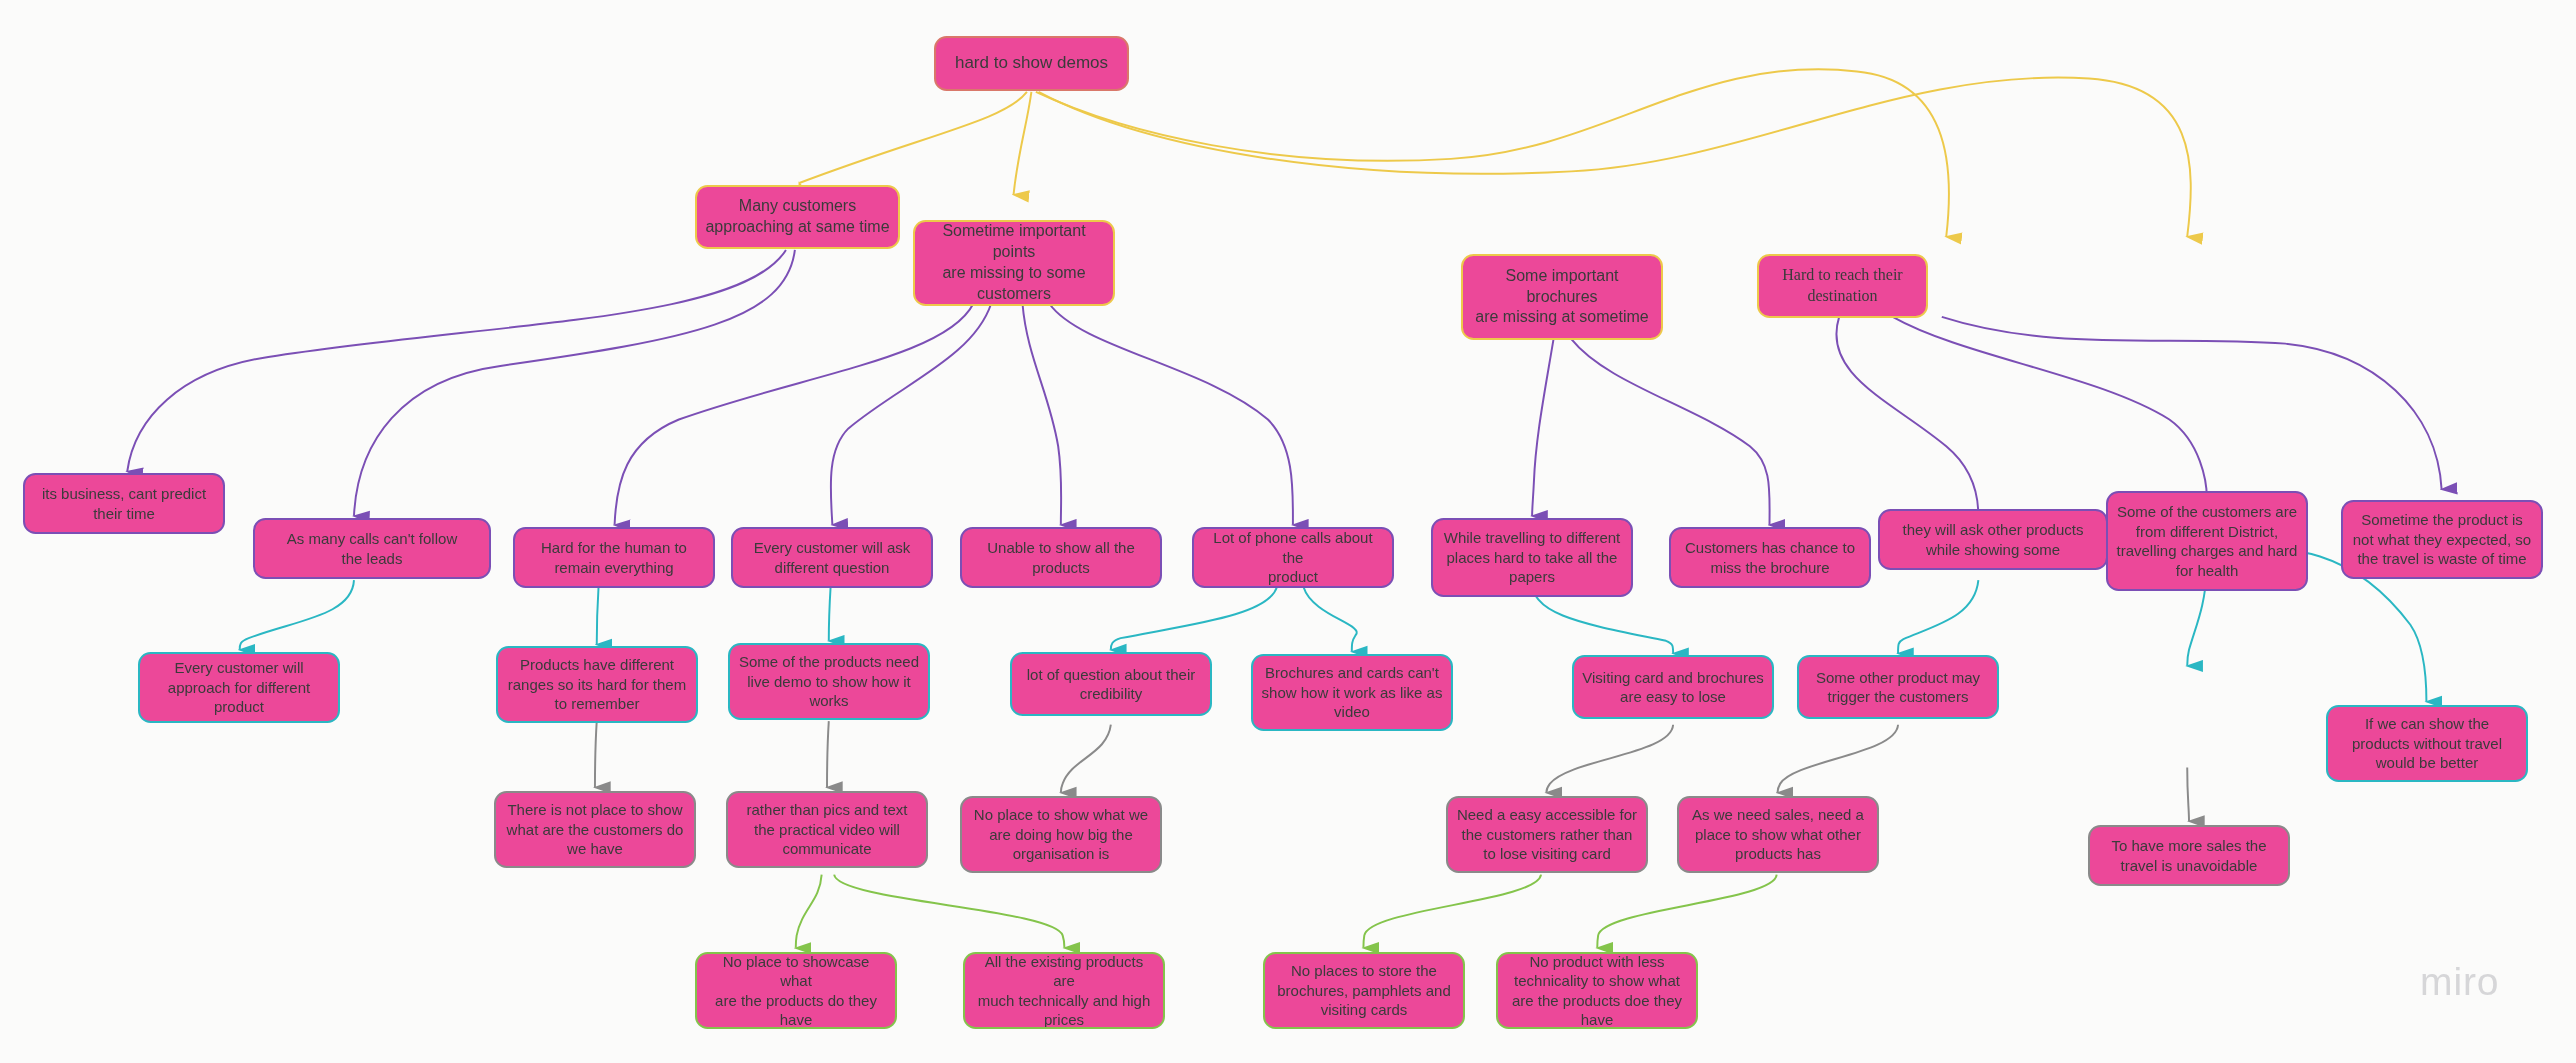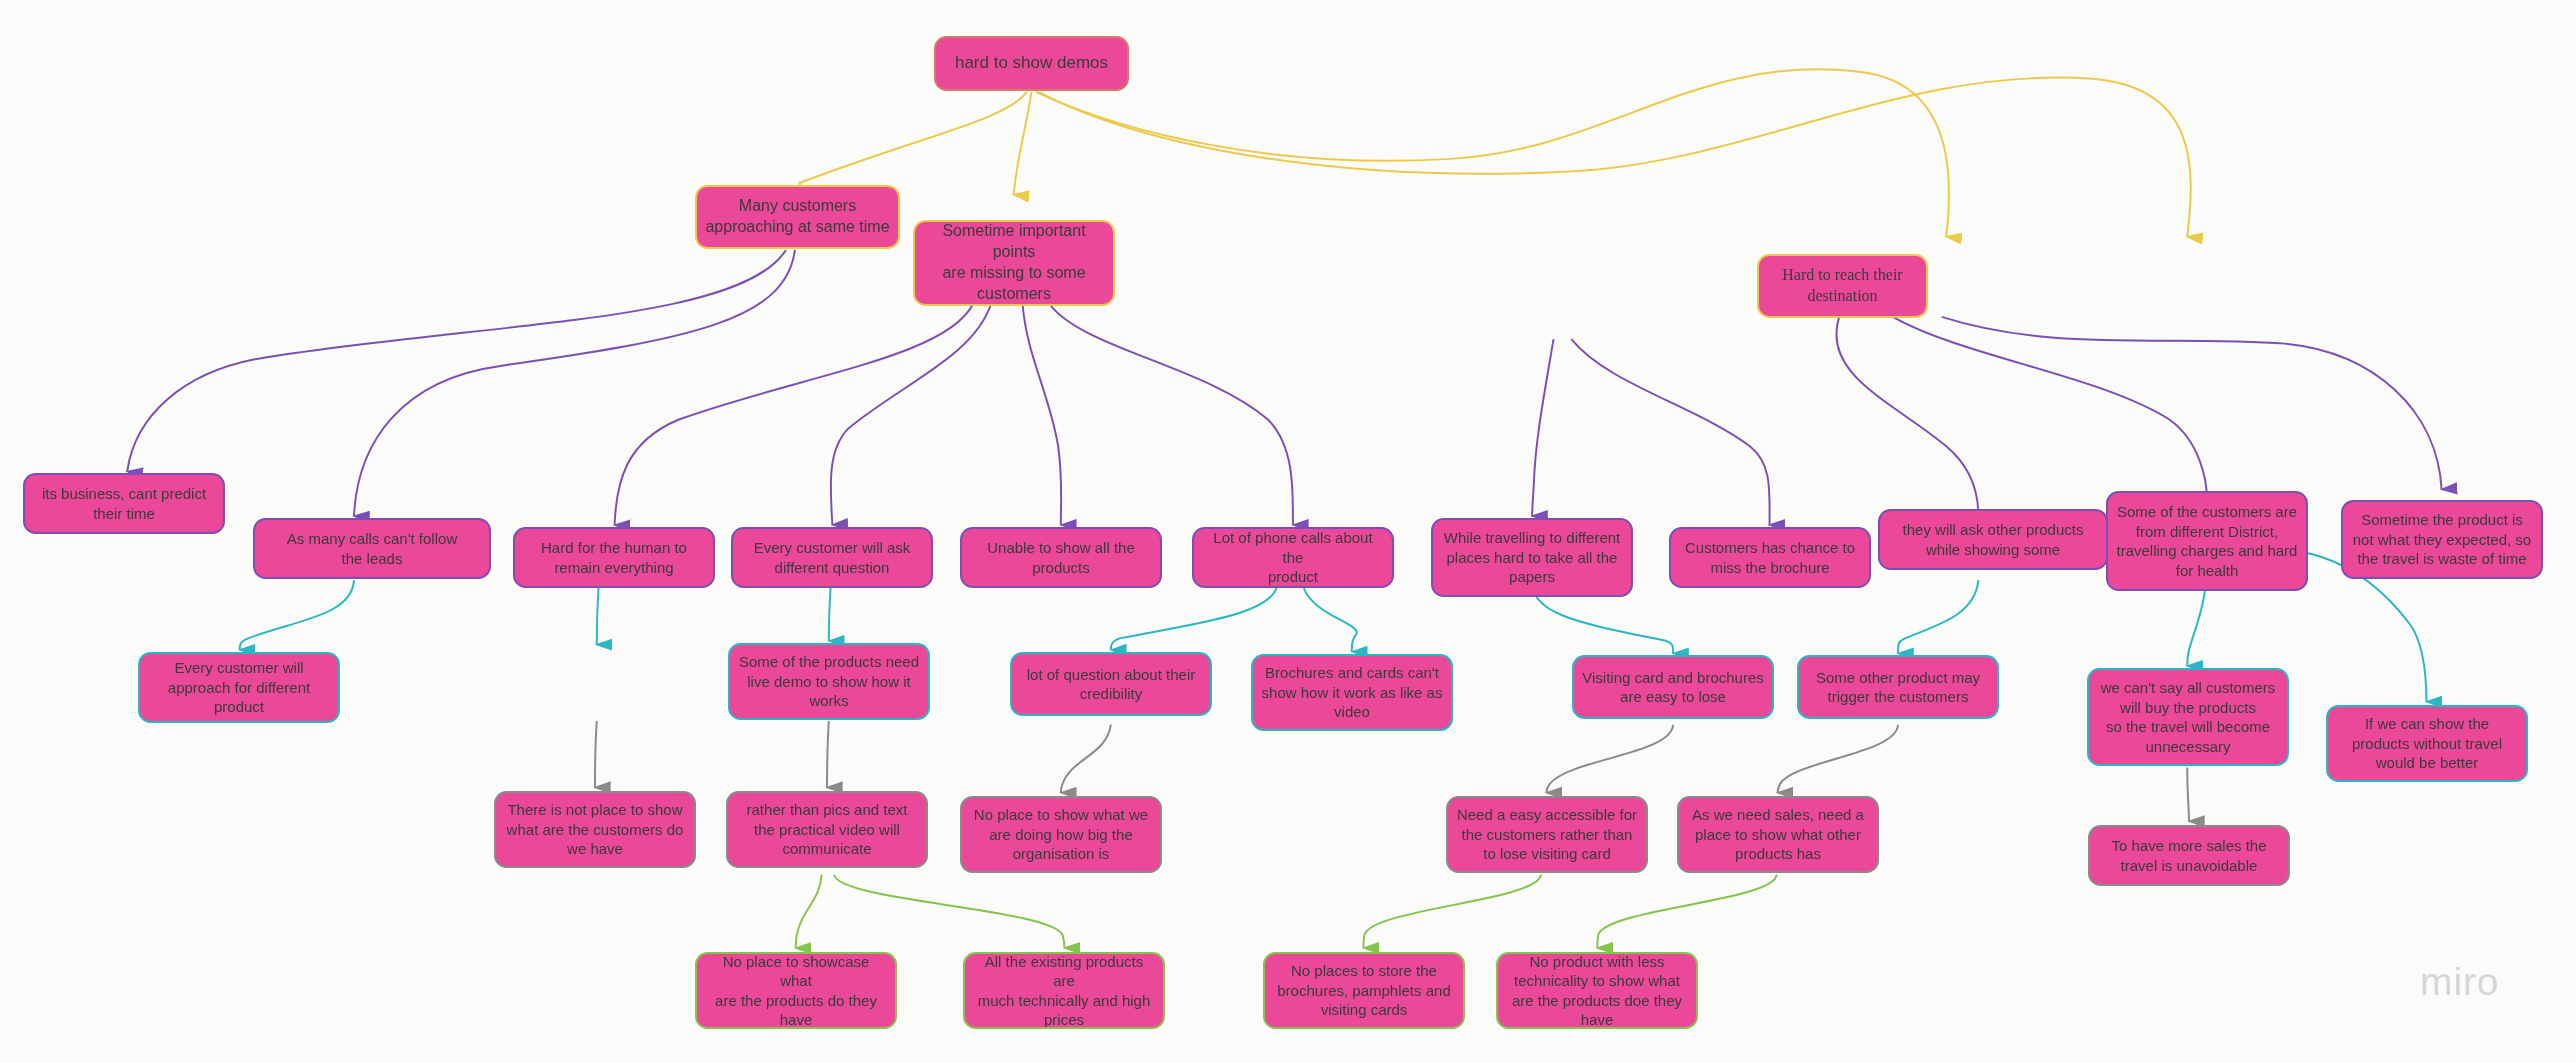--- a/index.html
+++ b/index.html
@@ -142,20 +142,24 @@
 
   <div class="node lvl-2" style="left:695px;top:185px;width:205px;height:64px;">
     <span class="txt">Many customers
 approaching at same time</span>
   </div>
   <div class="node lvl-2" style="left:913px;top:220px;width:202px;height:86px;">
     <span class="txt">Sometime important points
 are missing to some
 customers</span>
   </div>
+  <div class="node lvl-2" style="left:1461px;top:254px;width:202px;height:86px;">
+    <span class="txt">Some important brochures
+are missing at sometime</span>
+  </div>
   <div class="node lvl-2" style="left:1757px;top:254px;width:171px;height:64px;font-family:Liberation Serif, serif;">
     <span class="txt">Hard to reach their
 destination</span>
   </div>
 
   <div class="node lvl-3" style="left:23px;top:473px;width:202px;height:61px;">
     <span class="txt">its business, cant predict
 their time</span>
   </div>
   <div class="node lvl-3" style="left:253px;top:518px;width:238px;height:61px;">
@@ -201,20 +205,25 @@
     <span class="txt">Sometime the product is
 not what they expected, so
 the travel is waste of time</span>
   </div>
 
   <div class="node lvl-4" style="left:138px;top:652px;width:202px;height:71px;">
     <span class="txt">Every customer will
 approach for different
 product</span>
   </div>
+  <div class="node lvl-4" style="left:496px;top:646px;width:202px;height:77px;">
+    <span class="txt">Products have different
+ranges so its hard for them
+to remember</span>
+  </div>
   <div class="node lvl-4" style="left:728px;top:643px;width:202px;height:77px;">
     <span class="txt">Some of the products need
 live demo to show how it
 works</span>
   </div>
   <div class="node lvl-4" style="left:1010px;top:652px;width:202px;height:64px;">
     <span class="txt">lot of question about their
 credibility</span>
   </div>
   <div class="node lvl-4" style="left:1251px;top:654px;width:202px;height:77px;">
@@ -222,26 +231,20 @@
 show how it work as like as
 video</span>
   </div>
   <div class="node lvl-4" style="left:1572px;top:655px;width:202px;height:64px;">
     <span class="txt">Visiting card and brochures
 are easy to lose</span>
   </div>
   <div class="node lvl-4" style="left:1797px;top:655px;width:202px;height:64px;">
     <span class="txt">Some other product may
 trigger the customers</span>
-  </div>
-  <div class="node lvl-4" style="left:2087px;top:668px;width:202px;height:98px;">
-    <span class="txt">we can't say all customers
-will buy the products
-so the travel will become
-unnecessary</span>
   </div>
   <div class="node lvl-4" style="left:2326px;top:705px;width:202px;height:77px;">
     <span class="txt">If we can show the
 products without travel
 would be better</span>
   </div>
 
   <div class="node lvl-5" style="left:494px;top:791px;width:202px;height:77px;">
     <span class="txt">There is not place to show
 what are the customers do

